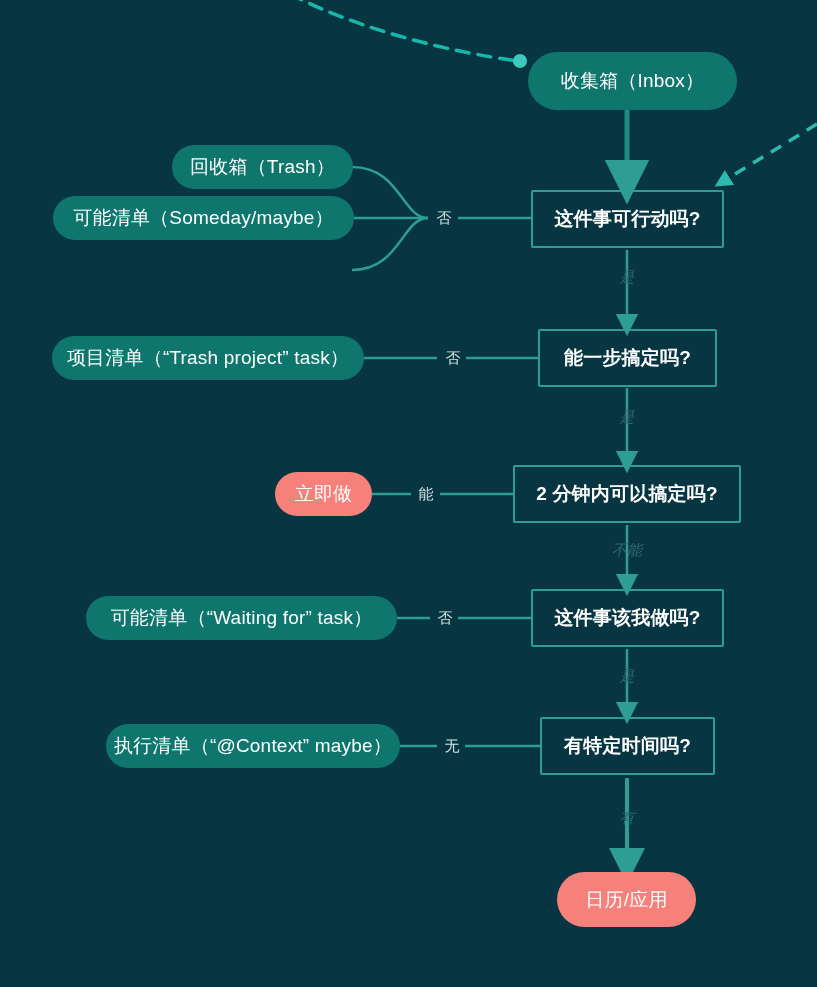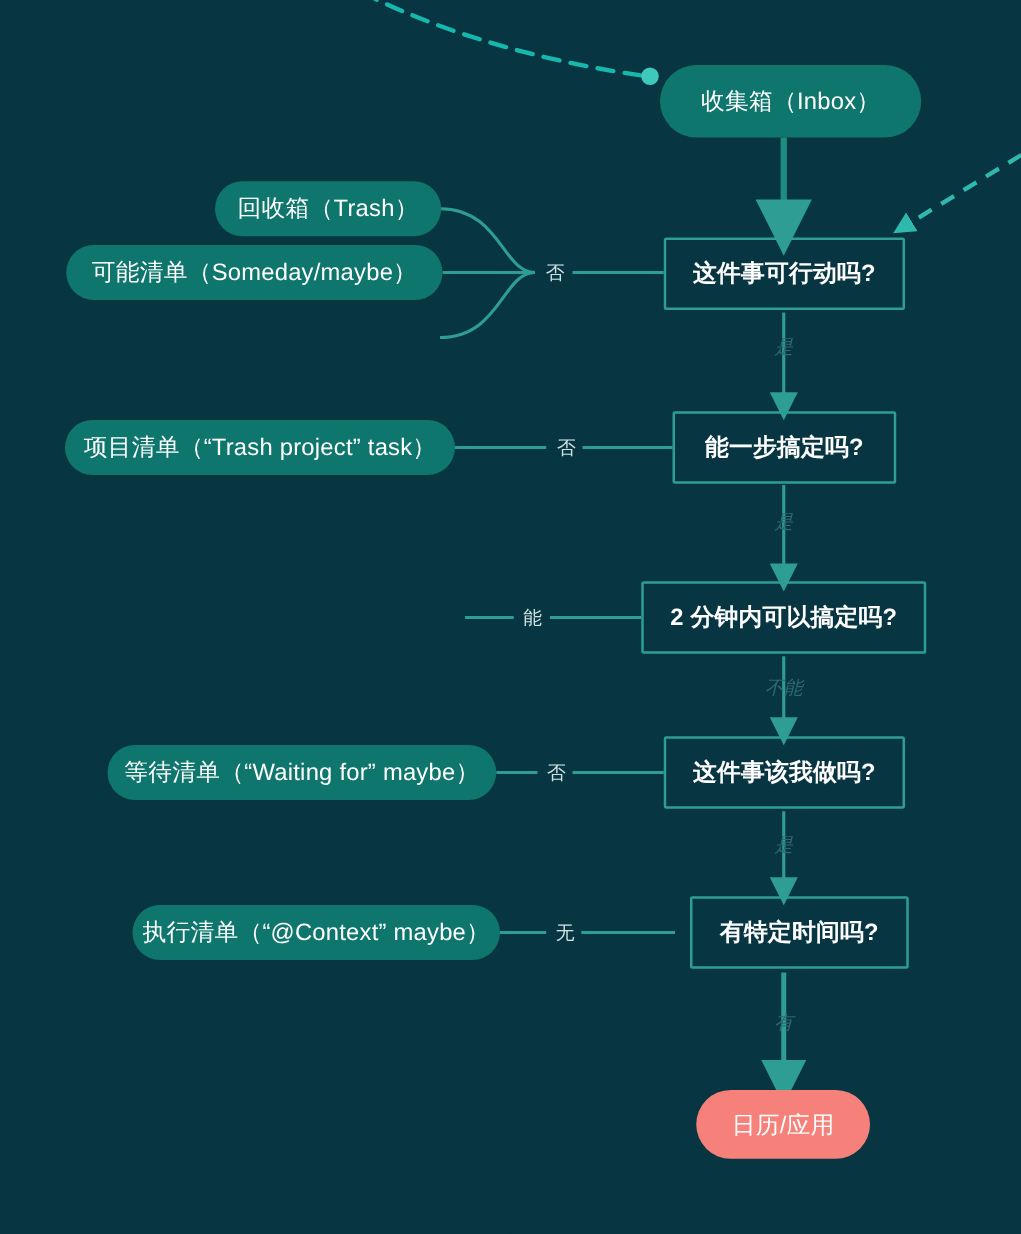--- a/index.html
+++ b/index.html
@@ -143,23 +143,26 @@
 
   <div class="node pill" style="left:53px; top:196px; width:301px; height:44px;">
     <span>可能清单（Someday/maybe）</span>
   </div>
 
 
   <div class="node pill" style="left:52px; top:336px; width:312px; height:44px;">
     <span>项目清单（“Trash project” task）</span>
   </div>
 
+  <div class="node pill-coral" style="left:275px; top:472px; width:97px; height:44px;">
+    <span>立即做</span>
+  </div>
 
   <div class="node pill" style="left:86px; top:596px; width:311px; height:44px;">
-    <span>等待清单（“Waiting for” maybe）</span>
+    <span>可能清单（“Waiting for” task）</span>
   </div>
 
   <div class="node pill" style="left:106px; top:724px; width:294px; height:44px;">
     <span>执行清单（“@Context” maybe）</span>
   </div>
 
   <div class="node pill-coral" style="left:557px; top:872px; width:139px; height:55px;">
     <span>日历/应用</span>
   </div>
 
@@ -172,21 +175,21 @@
   </div>
 
   <div class="node decision" style="left:513px; top:465px; width:228px; height:58px;">
     <span>2 分钟内可以搞定吗?</span>
   </div>
 
   <div class="node decision" style="left:531px; top:589px; width:193px; height:58px;">
     <span>这件事该我做吗?</span>
   </div>
 
-  <div class="node decision" style="left:552px; top:717px; width:175px; height:58px;">
+  <div class="node decision" style="left:540px; top:717px; width:175px; height:58px;">
     <span>有特定时间吗?</span>
   </div>
 
   <div class="edge-label" style="left:431px; top:207px; width:26px; height:22px;">
     <span>否</span>
   </div>
 
   <div class="edge-label vertical" style="left:612px; top:267px; width:30px; height:20px;">
     <span>是</span>
   </div>

